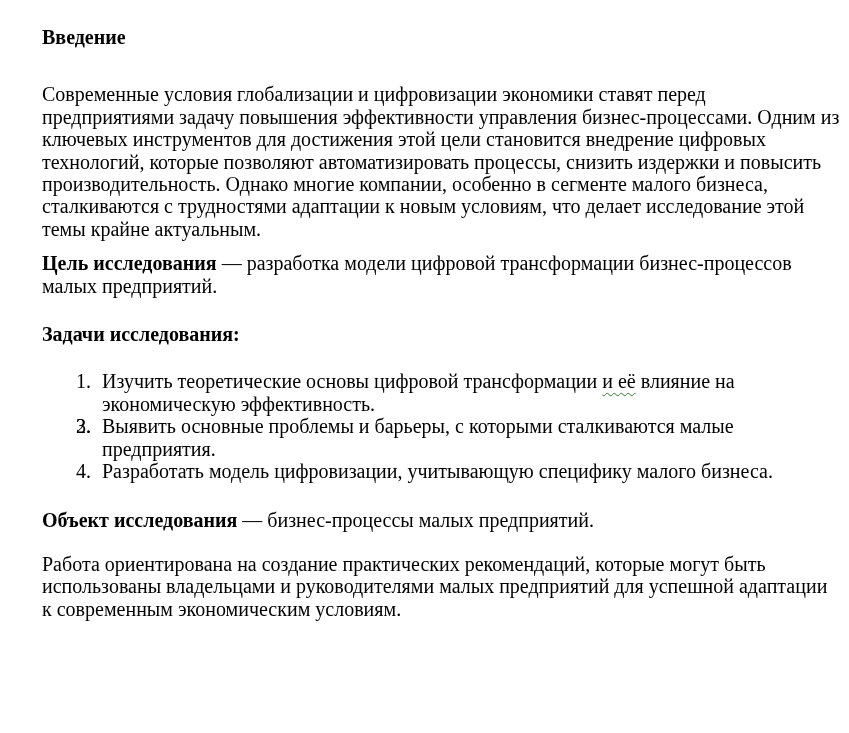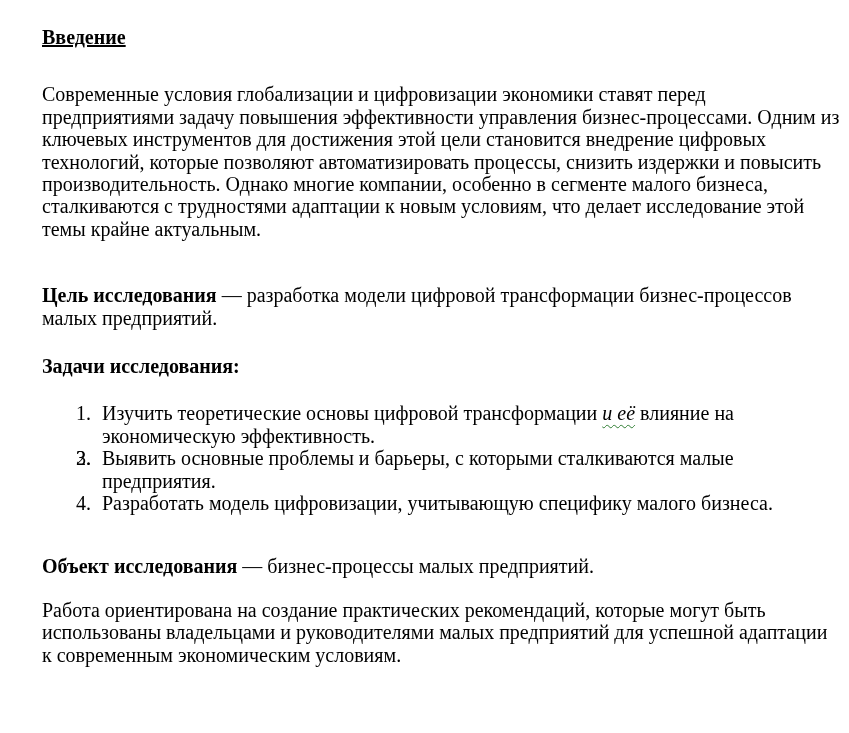--- a/index.html
+++ b/index.html
@@ -18,50 +18,48 @@
     box-sizing: content-box;
     width: 798px;
     padding: 26px 0 0 42px;
     font-size: 20px;
     line-height: 22.4px;
   }
   .h {
     margin: 0;
     font-size: 20px;
     font-weight: bold;
-    text-decoration: underline;
   }
   .para { margin: 0; }
   .p-intro { margin-top: 35px; }
-  .p-goal { margin-top: 44px; }
+  .p-goal { margin-top: 12px; }
   .p-tasks-label { margin-top: 26px; }
   .task-list {
     list-style: none;
     margin: 25px 0 0 0;
     padding: 0;
   }
   .task-list li {
     position: relative;
     padding-left: 60px;
   }
   .task-list .num {
     position: absolute;
     left: 34px;
     top: 0;
   }
-  .group { margin-top: 40px; }
+  .group { margin-top: 26px; }
   .p-closing { margin-top: 22px; }
   .squiggle {
     text-decoration-line: underline;
     text-decoration-style: wavy;
     text-decoration-color: #2e7d32;
     text-decoration-thickness: 1px;
     text-underline-offset: 4px;
     text-decoration-skip-ink: none;
-    font-style: italic;
   }
   strong { font-weight: bold; }
 </style>
 </head>
 <body>
 
 <div class="doc">
 
   <h1 class="h">Введение</h1>
 

